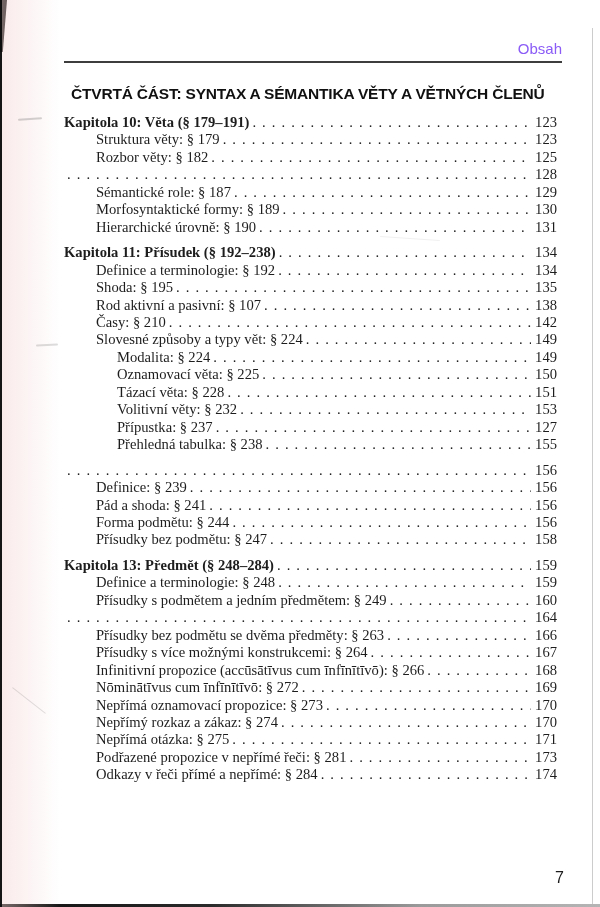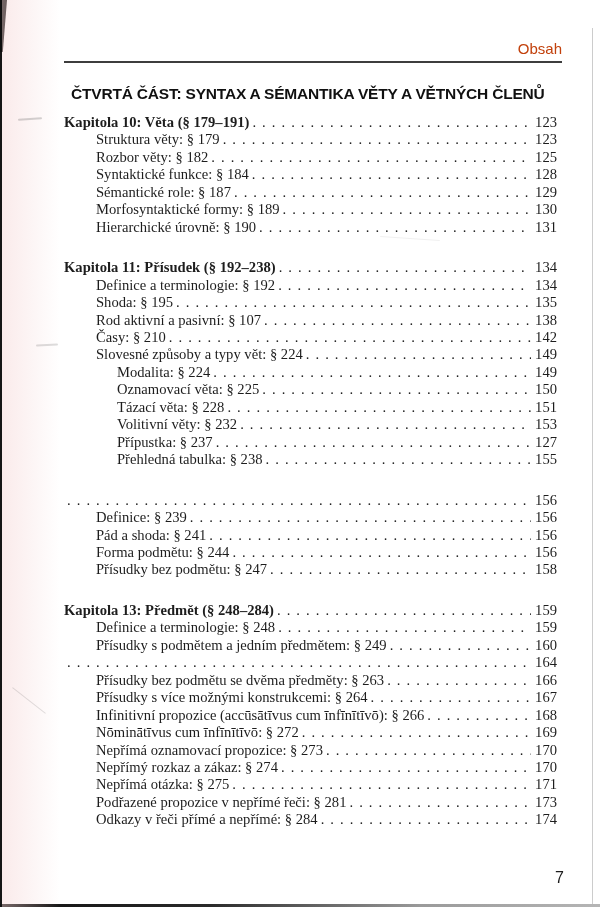--- a/index.html
+++ b/index.html
@@ -21,31 +21,31 @@
   .artifact{position:absolute;background:rgba(60,60,60,0.22);height:2px;border-radius:2px;}
   .a1{left:18px;top:118px;width:24px;transform:rotate(-4deg);}
   .a2{left:36px;top:344px;width:22px;transform:rotate(-3deg);opacity:.8;}
   .a3{left:8px;top:700px;width:42px;transform:rotate(38deg);height:1px;opacity:.7;}
   .a4{left:380px;top:238px;width:60px;height:1px;transform:rotate(4deg);opacity:.35;}
 
   
   .running-head{
     position:absolute;top:40px;right:38px;
     font-family:"Liberation Sans","DejaVu Sans",sans-serif;
-    font-size:15px;color:#c2410c;
+    font-size:15px;color:#8b5cf6;
   }
   .rule{position:absolute;top:61px;left:64px;right:38px;height:2px;background:#3d3d3d;}
   .part-title{
     position:absolute;top:77px;left:63px;margin:8px;
     font-family:"Liberation Sans","DejaVu Sans",sans-serif;
     font-size:15.5px;font-weight:bold;letter-spacing:-0.2px;color:#101010;
     white-space:nowrap;
   }
   .toc{position:absolute;top:114px;left:64px;right:38px;font-size:14.6px;line-height:17.45px;}
-  .chapter-block + .chapter-block{margin-top:23px;}
+  .chapter-block + .chapter-block{margin-top:8px;}
   .row{display:flex;align-items:flex-end;}
   .row .lbl{white-space:nowrap;}
   .row.lvl1 .lbl{padding-left:32px;}
   .row.lvl2 .lbl{padding-left:53px;}
   .row.chapter .lbl{font-weight:bold;}
   .dots{flex:1 1 auto;overflow:hidden;white-space:nowrap;letter-spacing:1.2px;
     margin-left:3px;color:#1d1d1d;}
   .num{flex:0 0 auto;text-align:right;min-width:26px;padding-right:5px;}
   .folio{
     position:absolute;bottom:20px;right:36px;
@@ -81,21 +81,20 @@
         <span class="lbl">Struktura věty: § 179</span>
         <span class="dots">. . . . . . . . . . . . . . . . . . . . . . . . . . . . . . . . . . . . . . . . . . . . . . . . . . . . . . . . . . . . . . . . . . . . . . . . . . . . . . . . . . . . . . . . . . </span>
         <span class="num">123</span>
       </div>
       <div class="row lvl1">
         <span class="lbl">Rozbor věty: § 182</span>
         <span class="dots">. . . . . . . . . . . . . . . . . . . . . . . . . . . . . . . . . . . . . . . . . . . . . . . . . . . . . . . . . . . . . . . . . . . . . . . . . . . . . . . . . . . . . . . . . . </span>
         <span class="num">125</span>
       </div>
       <div class="row lvl1">
-        <span class="lbl">Syntaktické funkce: § 184</span>
         <span class="dots">. . . . . . . . . . . . . . . . . . . . . . . . . . . . . . . . . . . . . . . . . . . . . . . . . . . . . . . . . . . . . . . . . . . . . . . . . . . . . . . . . . . . . . . . . . </span>
         <span class="num">128</span>
       </div>
       <div class="row lvl1">
         <span class="lbl">Sémantické role: § 187</span>
         <span class="dots">. . . . . . . . . . . . . . . . . . . . . . . . . . . . . . . . . . . . . . . . . . . . . . . . . . . . . . . . . . . . . . . . . . . . . . . . . . . . . . . . . . . . . . . . . . </span>
         <span class="num">129</span>
       </div>
       <div class="row lvl1">
         <span class="lbl">Morfosyntaktické formy: § 189</span>

